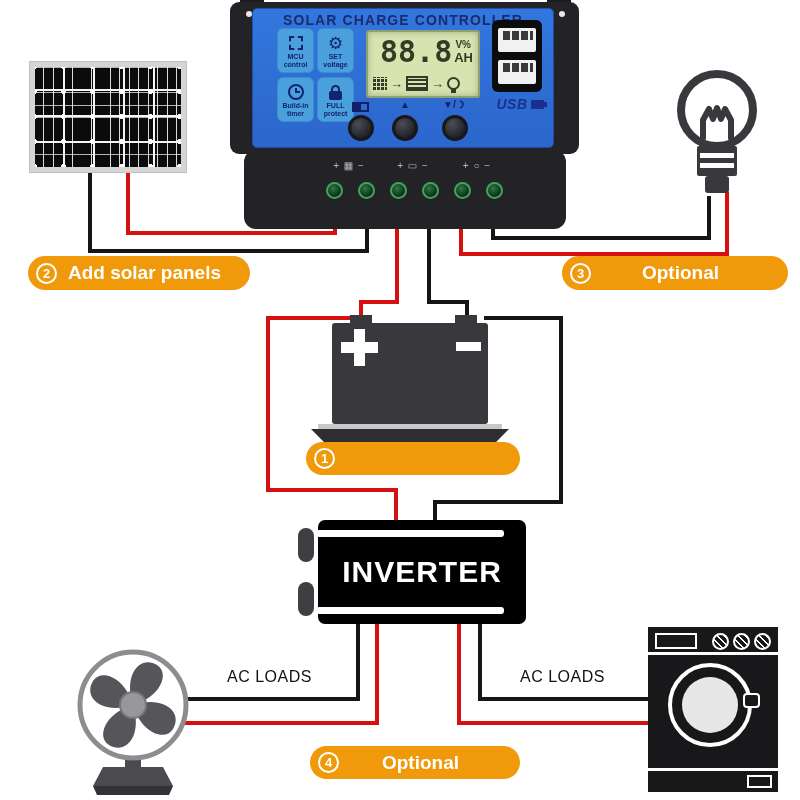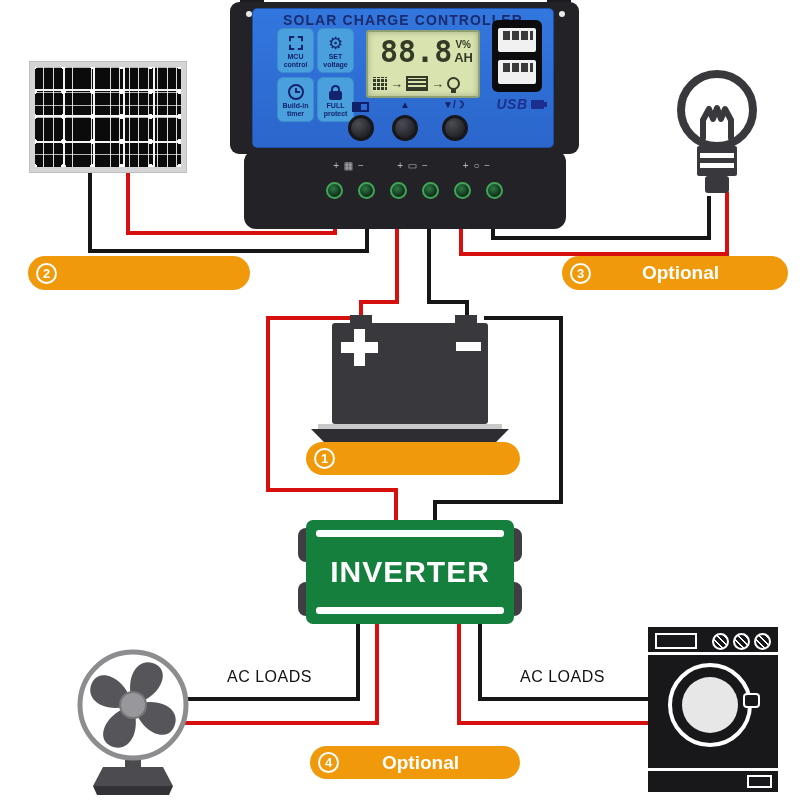--- a/index.html
+++ b/index.html
@@ -79,21 +79,21 @@
   .batt .tab{position:absolute;top:0;width:22px;height:10px;background:#39393d;}
   .batt .body{position:absolute;left:14px;top:8px;width:156px;height:101px;background:#39393d;border-radius:3px;}
   .batt .plus-v{position:absolute;left:36px;top:14px;width:11px;height:37px;background:#fff;}
   .batt .plus-h{position:absolute;left:23px;top:27px;width:37px;height:11px;background:#fff;}
   .batt .minus{position:absolute;left:138px;top:27px;width:25px;height:9px;background:#fff;}
   .batt .tray{position:absolute;left:0px;top:109px;width:184px;height:5px;background:#c9c9c9;}
   .batt .base{position:absolute;left:-7px;top:114px;width:198px;height:14px;background:#2e2e32;
               clip-path:polygon(0 0,100% 0,93% 100%,7% 100%);}
   .inv{position:absolute;left:298px;top:520px;width:224px;height:104px;}
   .inv .tab{position:absolute;width:16px;height:34px;background:#3e3e43;border-radius:8px;}
-  .inv .body{position:absolute;left:8px;top:0;width:208px;height:104px;background:#15803d;border-radius:7px;
+  .inv .body{position:absolute;left:20px;top:0;width:208px;height:104px;background:#000000;border-radius:7px;
              display:flex;align-items:center;justify-content:center;}
   .inv .stripe{position:absolute;left:18px;width:188px;height:7px;background:#fff;border-radius:3px;}
   .inv .label{color:#fff;font-size:30px;font-weight:bold;letter-spacing:1px;}
 
   
   .fan{position:absolute;left:75px;top:645px;}
   .washer{position:absolute;left:648px;top:627px;width:130px;height:165px;background:#18181a;}
   .washer .toppanel{position:absolute;left:0;top:0;width:130px;height:28px;border-bottom:3px solid #fff;box-sizing:border-box;}
   .washer .drawer{position:absolute;left:7px;top:6px;width:42px;height:16px;border:2px solid #fff;box-sizing:border-box;}
   .washer .knob{position:absolute;top:6px;width:17px;height:17px;border-radius:50%;border:2px solid #fff;box-sizing:border-box;
@@ -300,20 +300,21 @@
     <div class="knob" style="left:106px"></div>
     <div class="door"></div>
     <div class="glass"></div>
     <div class="handle"></div>
     <div class="botline"></div>
     <div class="botbox"></div>
   </div>
 
   <div class="pill" style="left:28px;top:256px;width:222px;height:34px">
     <span class="num">2</span>
+    <span class="txt">Add solar panels</span>
   </div>
   <div class="pill" style="left:562px;top:256px;width:226px;height:34px">
     <span class="num">3</span>
     <span class="txt">Optional</span>
   </div>
   <div class="pill" style="left:306px;top:442px;width:214px;height:33px">
     <span class="num">1</span>
   </div>
   <div class="pill" style="left:310px;top:746px;width:210px;height:33px">
     <span class="num">4</span>

